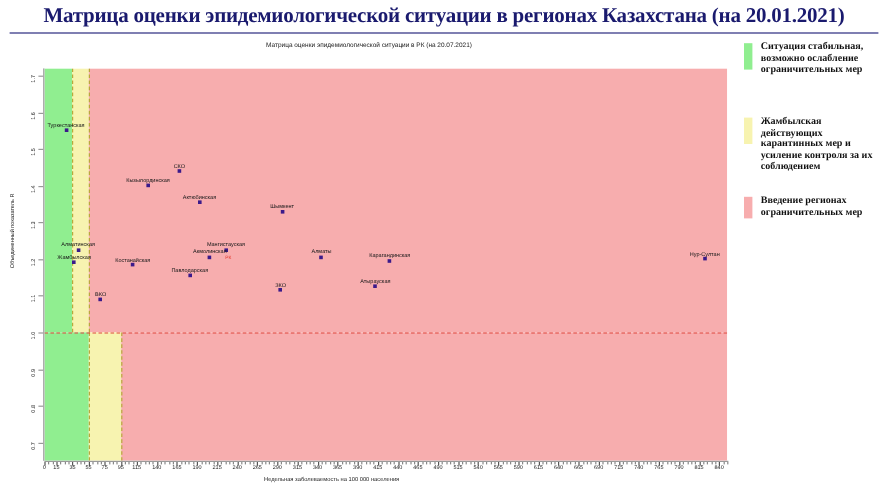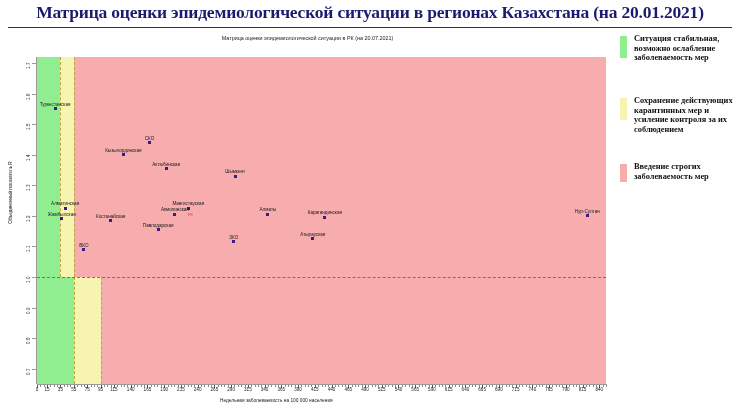--- a/index.html
+++ b/index.html
@@ -409,23 +409,23 @@
     <div class="xtick-minor" style="left: 589.265px;"></div>
     <div class="xtick-minor" style="left: 592.612px;"></div>
     <div class="xtick-minor" style="left: 595.959px;"></div>
     <div class="xtick-minor" style="left: 602.653px;"></div>
     <div class="xtick-minor" style="left: 606px;"></div>
   </div>
 
 <div id="legend">
     <div class="legend-row" style="top: 0px;">
       <div class="legend-swatch" style="background: rgb(144, 238, 144); height: 22px;"></div>
-      <div class="legend-text">Ситуация стабильная, возможно ослабление заболеваемость мер</div>
+      <div class="legend-text">Ситуация стабильная, возможно ослабление ограничительных мер</div>
     </div>
     <div class="legend-row" style="top: 62px;">
       <div class="legend-swatch" style="background: rgb(247, 243, 176); height: 22px;"></div>
-      <div class="legend-text">Сохранение действующих карантинных мер и усиление контроля за их соблюдением</div>
+      <div class="legend-text">Жамбылская действующих карантинных мер и усиление контроля за их соблюдением</div>
     </div>
     <div class="legend-row" style="top: 128px;">
       <div class="legend-swatch" style="background: rgb(247, 173, 174); height: 18px;"></div>
-      <div class="legend-text">Введение строгих заболеваемость мер</div>
+      <div class="legend-text">Введение регионах ограничительных мер</div>
     </div>
   </div>
 
 </body></html>

